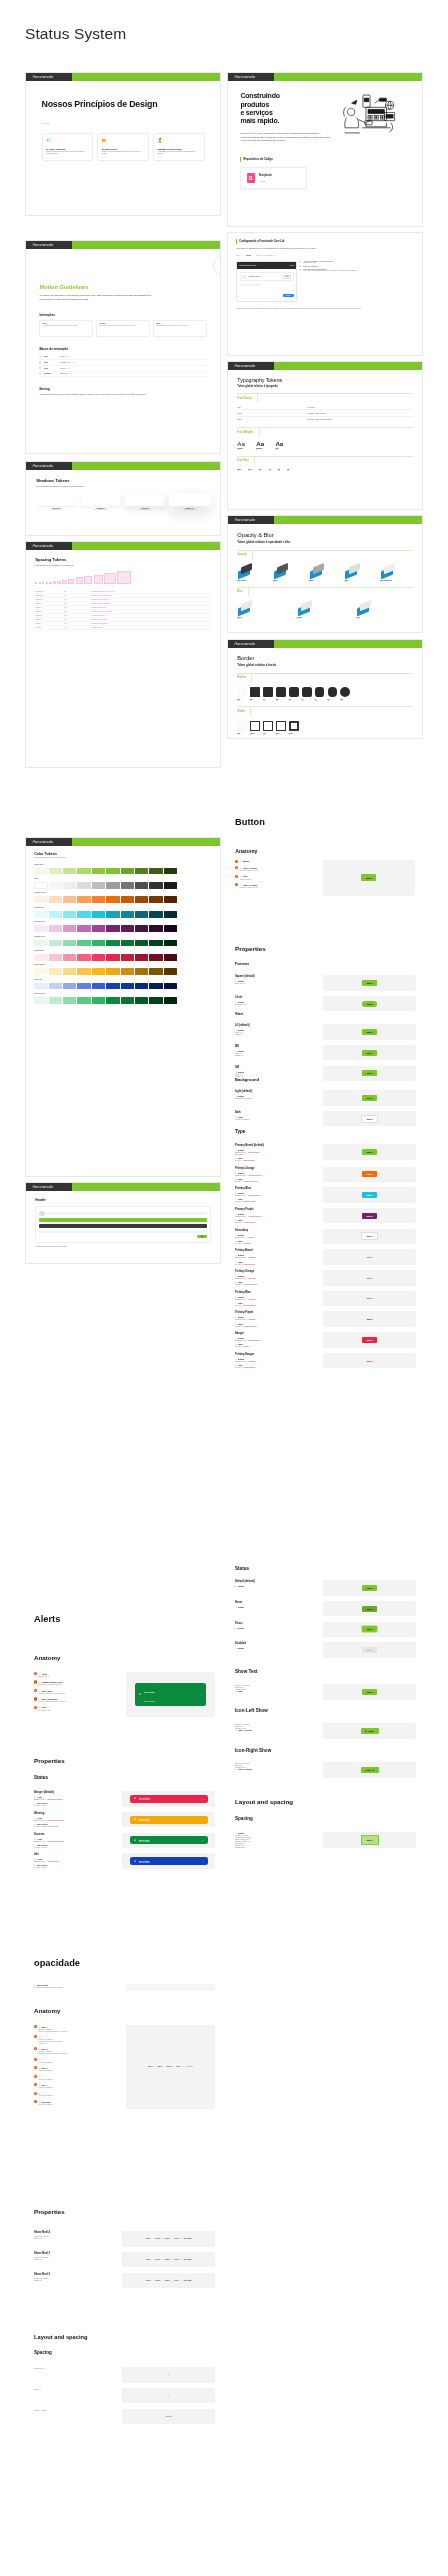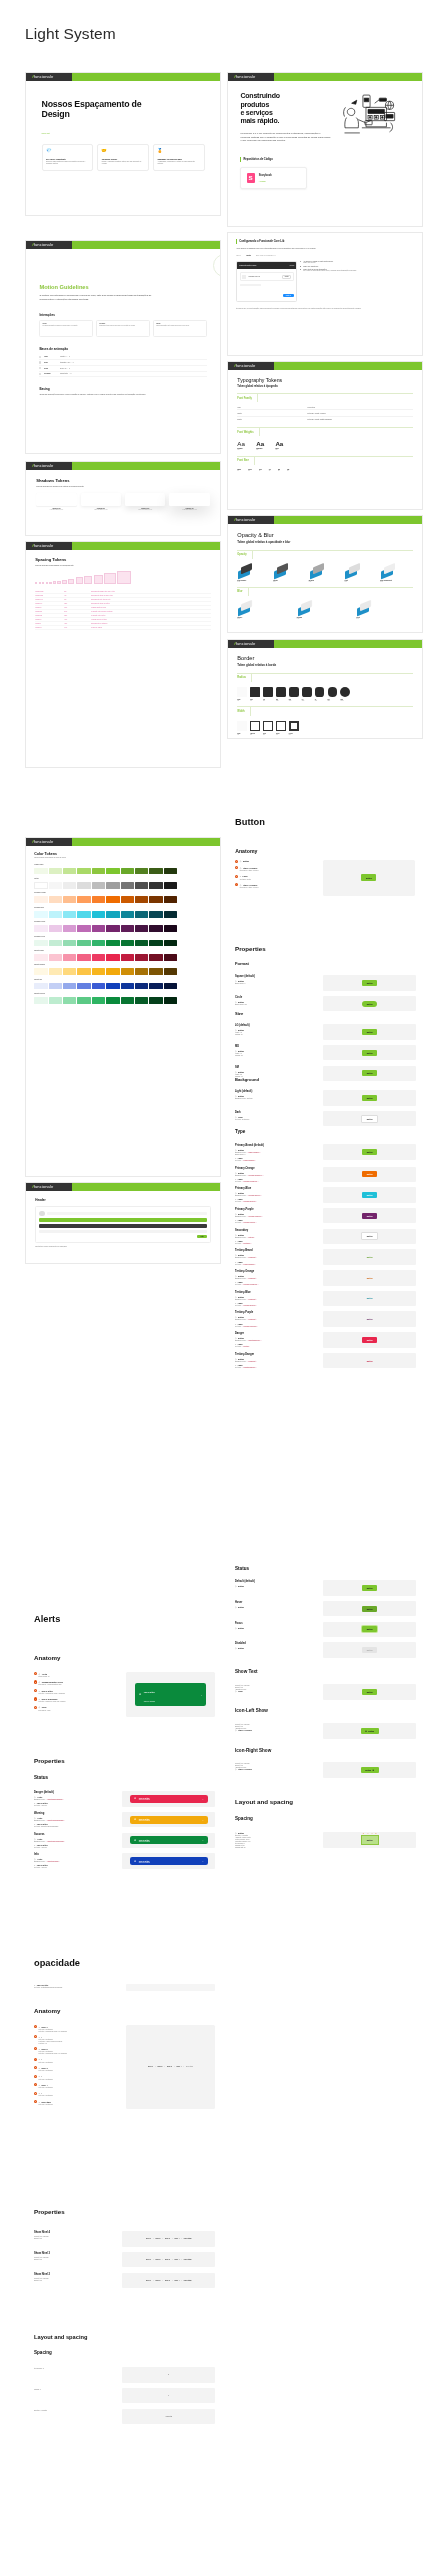--- a/index.html
+++ b/index.html
@@ -189,31 +189,31 @@
   .seclabel { display:flex; align-items:center; gap:2.1px; font-size:2.6px; font-weight:700; color:#111;}
   .seclabel:before { content:""; width:1px; height:4.6px; background:#7dc62e; display:block; }
 
   .illus { width:62px; height:44px; }
 </style>
 </head>
 <body>
 
 <div class="page">
 
-  <div class="page-title">Light System</div>
+  <div class="page-title">Status System</div>
 
   <div class="frame" style="left:25px; top:72px; width:196px; height:144px;">
     <div class="fbar">
       <div class="dark">
         <div class="flogo"><i>f</i><span>funcionale</span></div>
       </div>
       <div class="green"></div>
     </div>
     <div class="fbody" style="padding:17.5px 15.5px;">
-      <h1 class="big" style="font-size:8.8px; width:118px;">Nossos Espaçamento de Design</h1>
+      <h1 class="big" style="font-size:8.8px; width:118px;">Nossos Princípios de Design</h1>
       <div class="greenlink" style="margin-top:13.4px;">check out</div>
       <div class="pcards" style="margin-top:9.3px;" id="pcards">
           <div class="pcard">
             <div class="ico">💎</div>
             <div class="pt">Ser claro e consistente</div>
             <div class="pd">Reduzir a carga cognitiva do usuário com padrões previsíveis e linguagem objetiva.</div>
           </div>
           <div class="pcard">
             <div class="ico">🤝</div>
             <div class="pt">Colaborar sempre</div>

